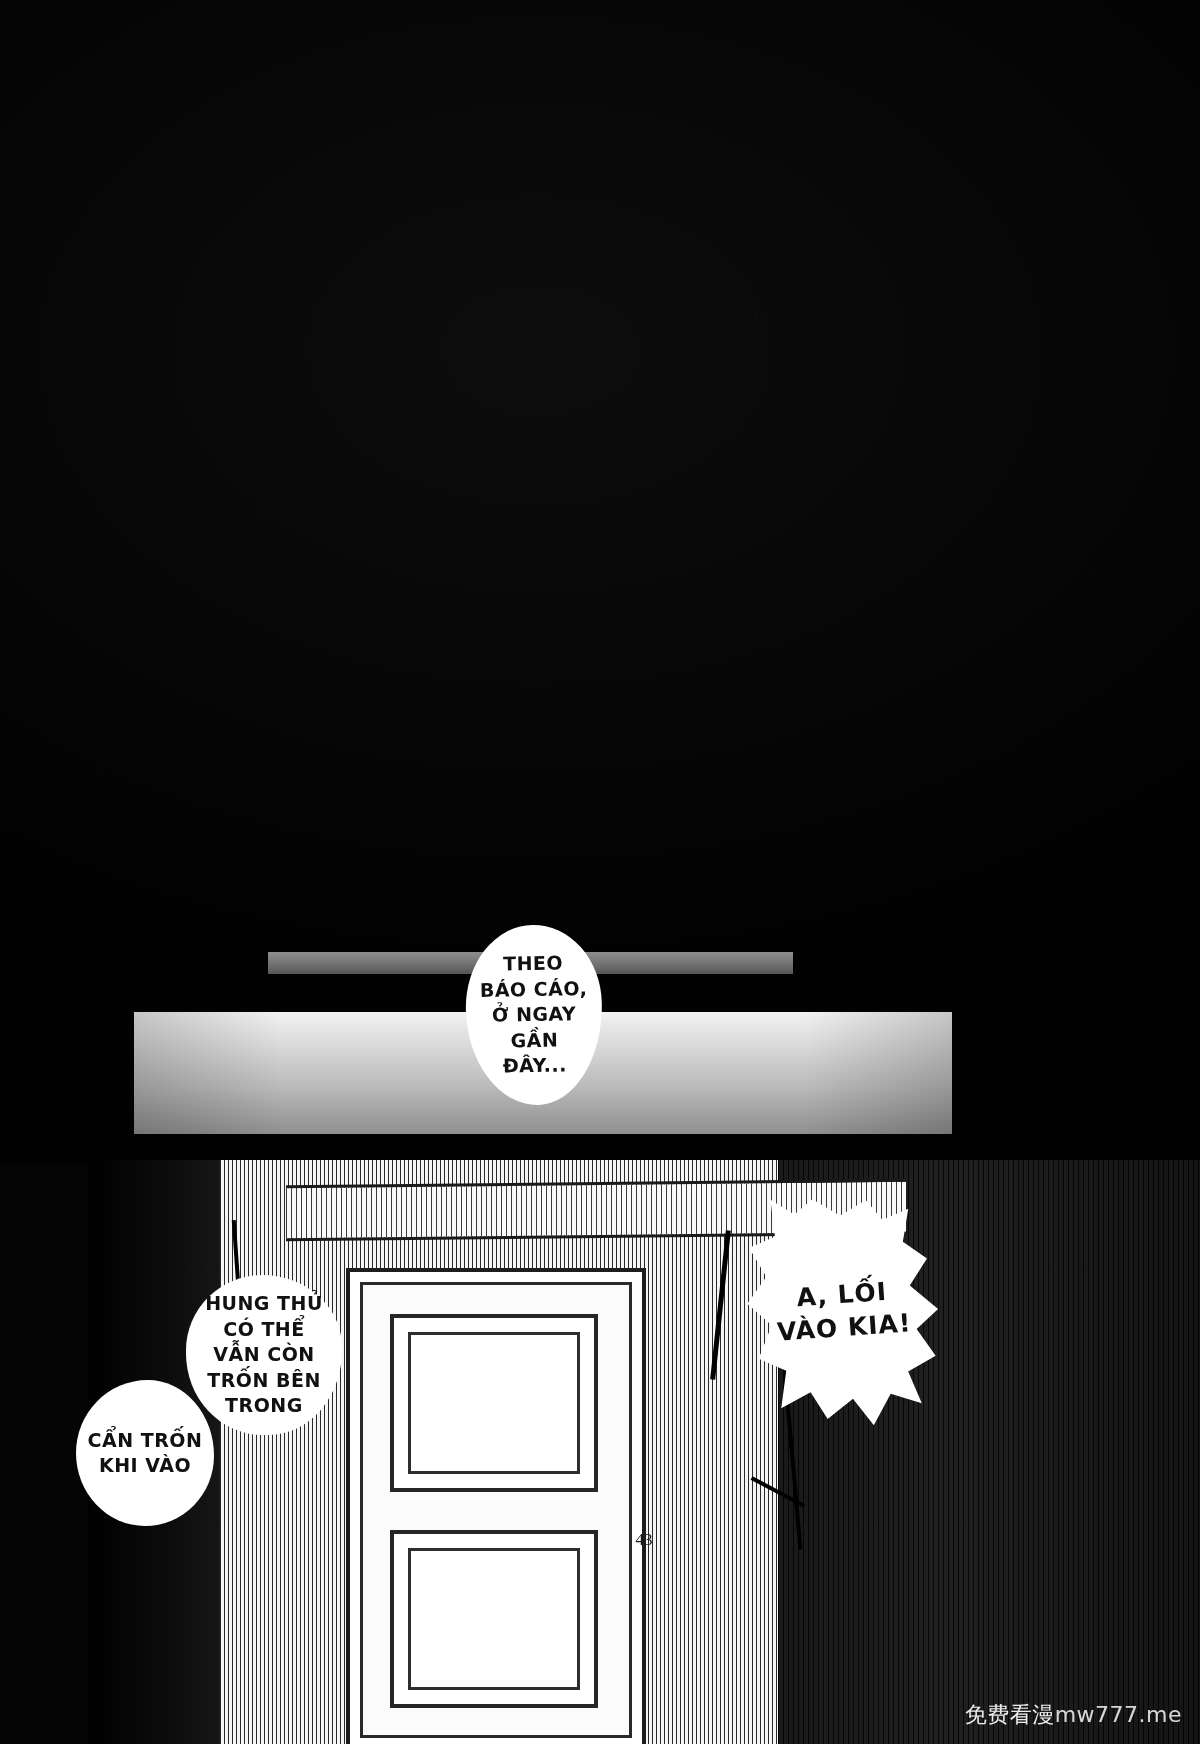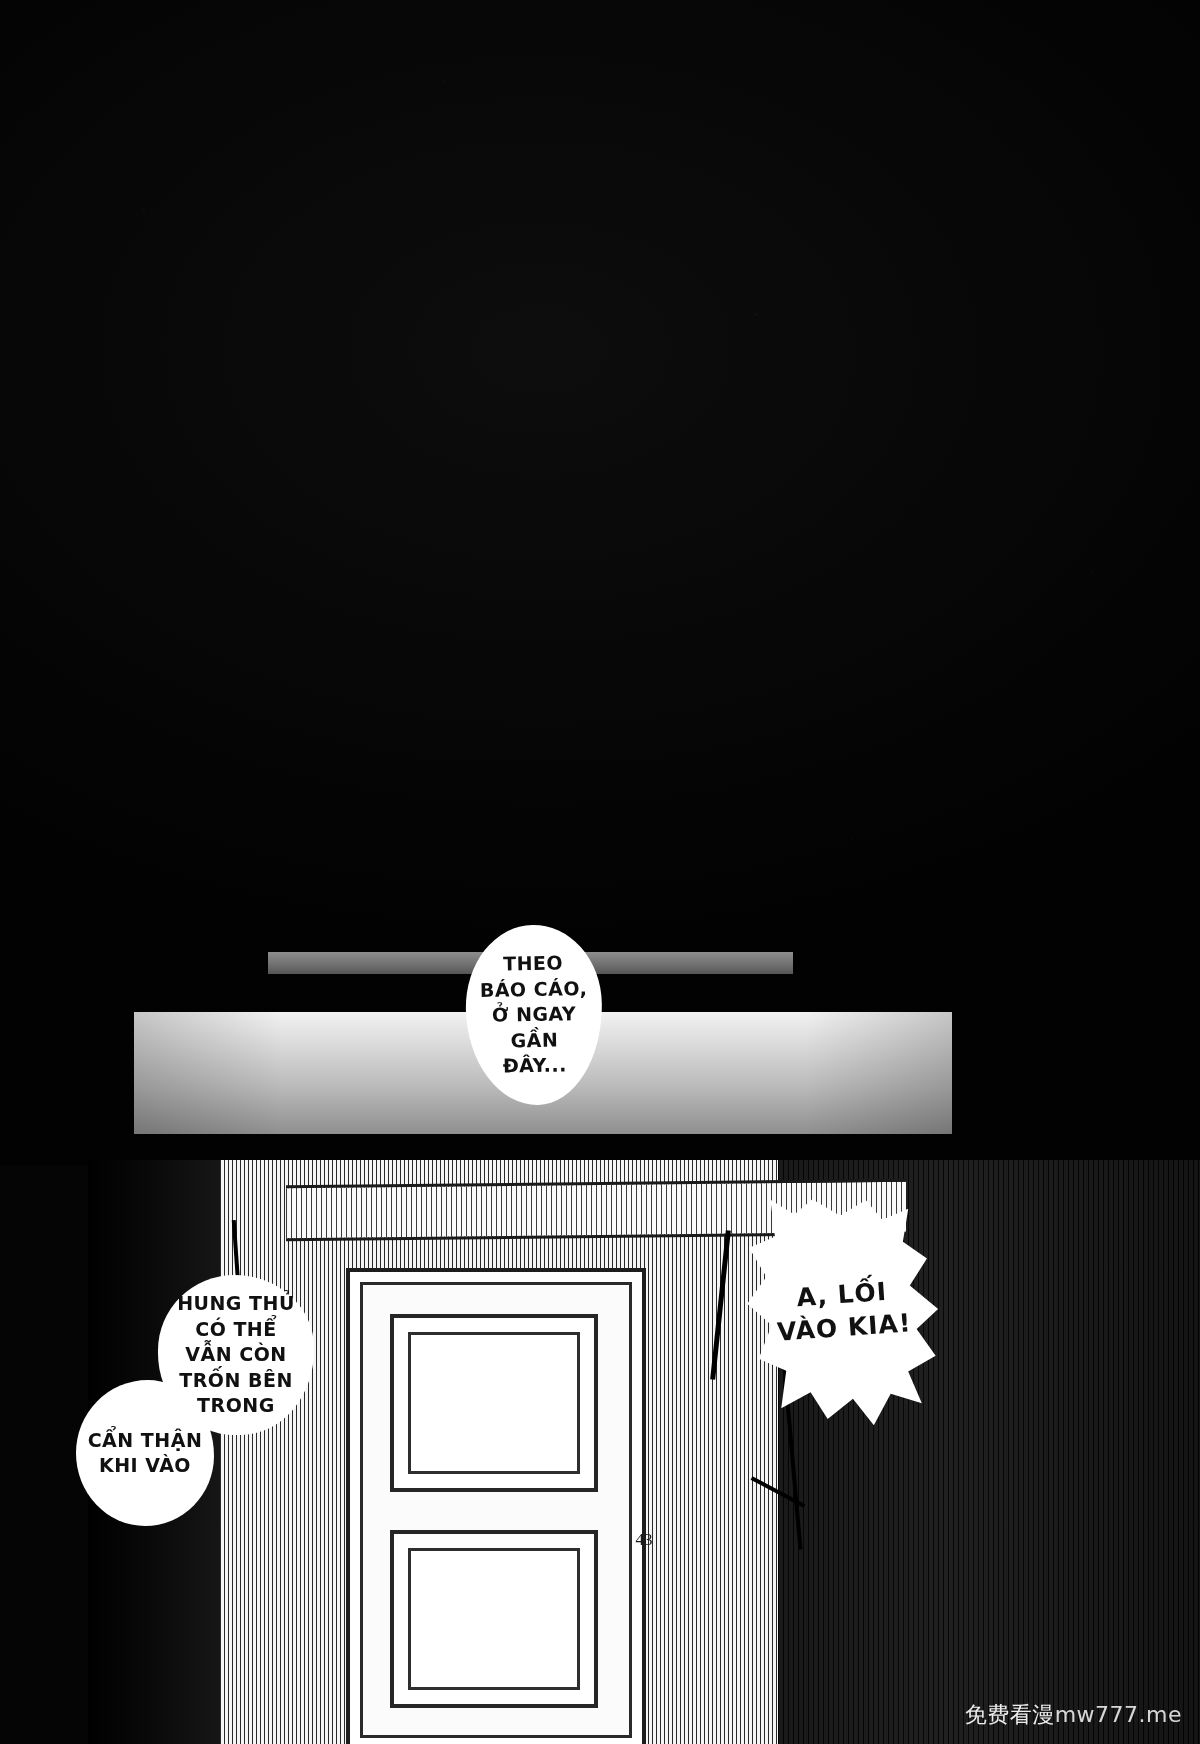--- a/index.html
+++ b/index.html
@@ -153,21 +153,21 @@
   .balloon-report {
     left: 466px; top: 925px;
     width: 108px; height: 180px;
     border-radius: 50% 50% 48% 52% / 46% 44% 56% 54%;
     padding: 0 14px;
     font-size: 19px;
     transform: rotate(-1deg);
   }
 
   .balloon-hungthu {
-    left: 158px; top: 1275px;
+    left: 186px; top: 1275px;
     width: 132px; height: 160px;
     border-radius: 50% 52% 48% 50% / 48% 46% 54% 52%;
     padding: 0 12px;
     font-size: 19px;
   }
 
   .balloon-canthan {
     left: 76px; top: 1380px;
     width: 118px; height: 146px;
     border-radius: 52% 48% 50% 50% / 50% 52% 48% 50%;
@@ -250,21 +250,21 @@
 BÁO CÁO,
 Ở NGAY
 GẦN ĐÂY...</div>
 
   <div class="balloon balloon-hungthu">HUNG THỦ
 CÓ THỂ
 VẪN CÒN
 TRỐN BÊN
 TRONG</div>
 
-  <div class="balloon balloon-canthan">CẨN THẬN
+  <div class="balloon balloon-canthan">CẨN TRỐN
 KHI VÀO</div>
 
   <div class="balloon balloon-shout">A, LỐI
 VÀO KIA!</div>
 
   <div class="page-number">43</div>
 
   <div class="watermark">
     <span class="cn">免费看漫</span><span>mw777.me</span>
   </div>

